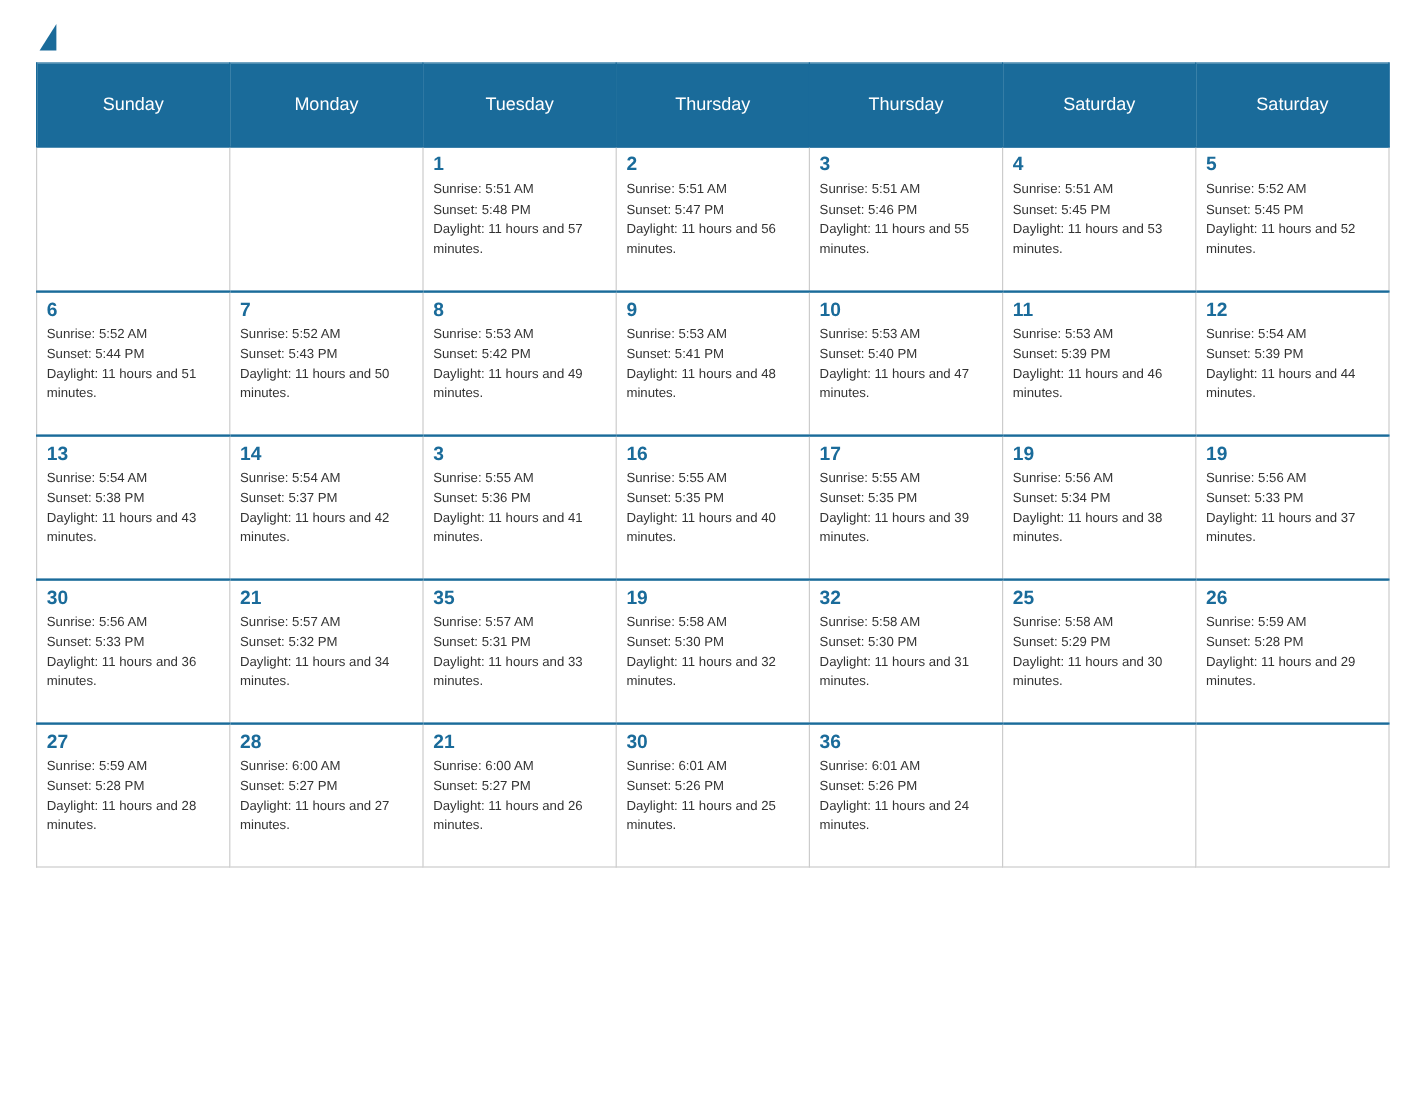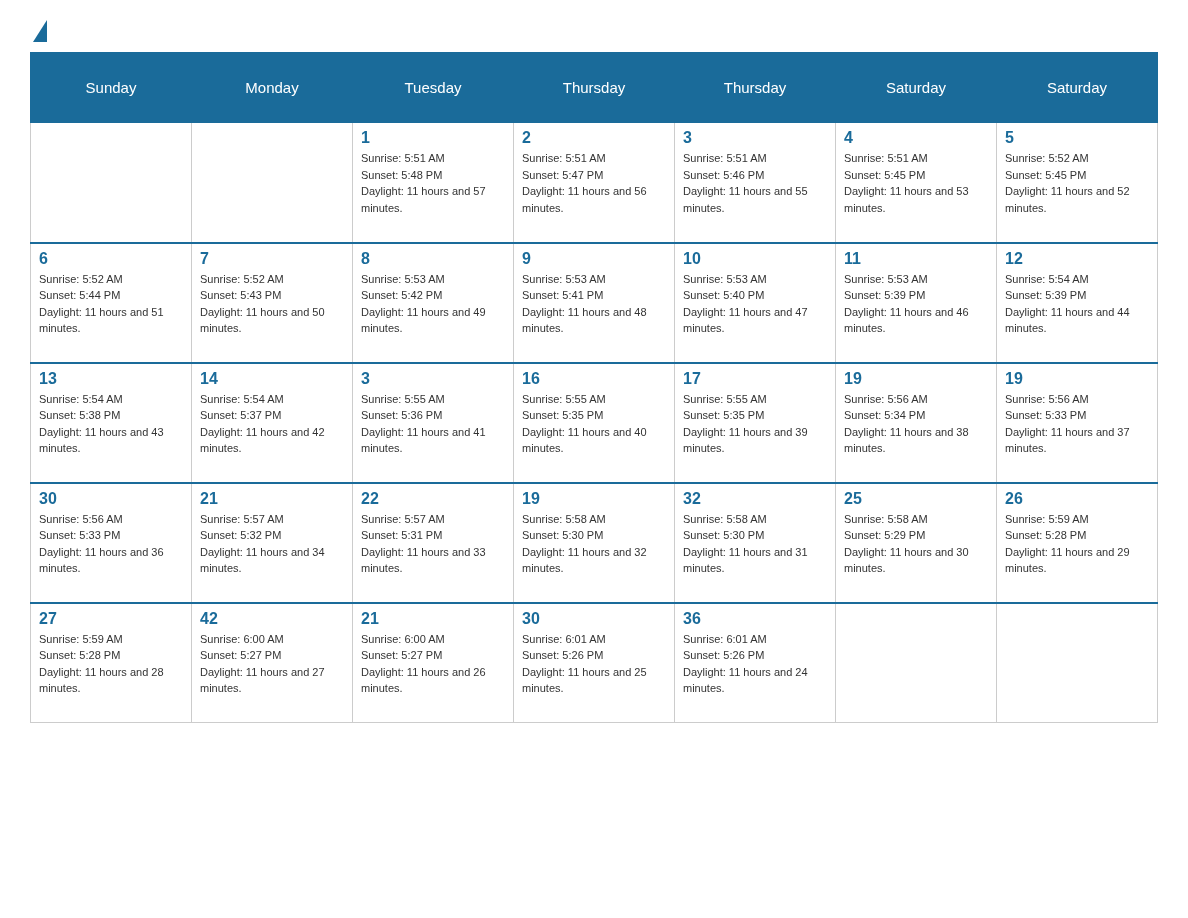--- a/index.html
+++ b/index.html
@@ -219,21 +219,21 @@
       <tr class="row-separator">
         <td>
           <span class="day-number">30</span>
           <div class="day-info">Sunrise: 5:56 AM<br>Sunset: 5:33 PM<br>Daylight: 11 hours and 36 minutes.</div>
         </td>
         <td>
           <span class="day-number">21</span>
           <div class="day-info">Sunrise: 5:57 AM<br>Sunset: 5:32 PM<br>Daylight: 11 hours and 34 minutes.</div>
         </td>
         <td>
-          <span class="day-number">22</span>
+          <span class="day-number">35</span>
           <div class="day-info">Sunrise: 5:57 AM<br>Sunset: 5:31 PM<br>Daylight: 11 hours and 33 minutes.</div>
         </td>
         <td>
           <span class="day-number">19</span>
           <div class="day-info">Sunrise: 5:58 AM<br>Sunset: 5:30 PM<br>Daylight: 11 hours and 32 minutes.</div>
         </td>
         <td>
           <span class="day-number">32</span>
           <div class="day-info">Sunrise: 5:58 AM<br>Sunset: 5:30 PM<br>Daylight: 11 hours and 31 minutes.</div>
         </td>
@@ -245,21 +245,21 @@
           <span class="day-number">26</span>
           <div class="day-info">Sunrise: 5:59 AM<br>Sunset: 5:28 PM<br>Daylight: 11 hours and 29 minutes.</div>
         </td>
       </tr>
       <tr class="row-separator">
         <td>
           <span class="day-number">27</span>
           <div class="day-info">Sunrise: 5:59 AM<br>Sunset: 5:28 PM<br>Daylight: 11 hours and 28 minutes.</div>
         </td>
         <td>
-          <span class="day-number">42</span>
+          <span class="day-number">28</span>
           <div class="day-info">Sunrise: 6:00 AM<br>Sunset: 5:27 PM<br>Daylight: 11 hours and 27 minutes.</div>
         </td>
         <td>
           <span class="day-number">21</span>
           <div class="day-info">Sunrise: 6:00 AM<br>Sunset: 5:27 PM<br>Daylight: 11 hours and 26 minutes.</div>
         </td>
         <td>
           <span class="day-number">30</span>
           <div class="day-info">Sunrise: 6:01 AM<br>Sunset: 5:26 PM<br>Daylight: 11 hours and 25 minutes.</div>
         </td>

